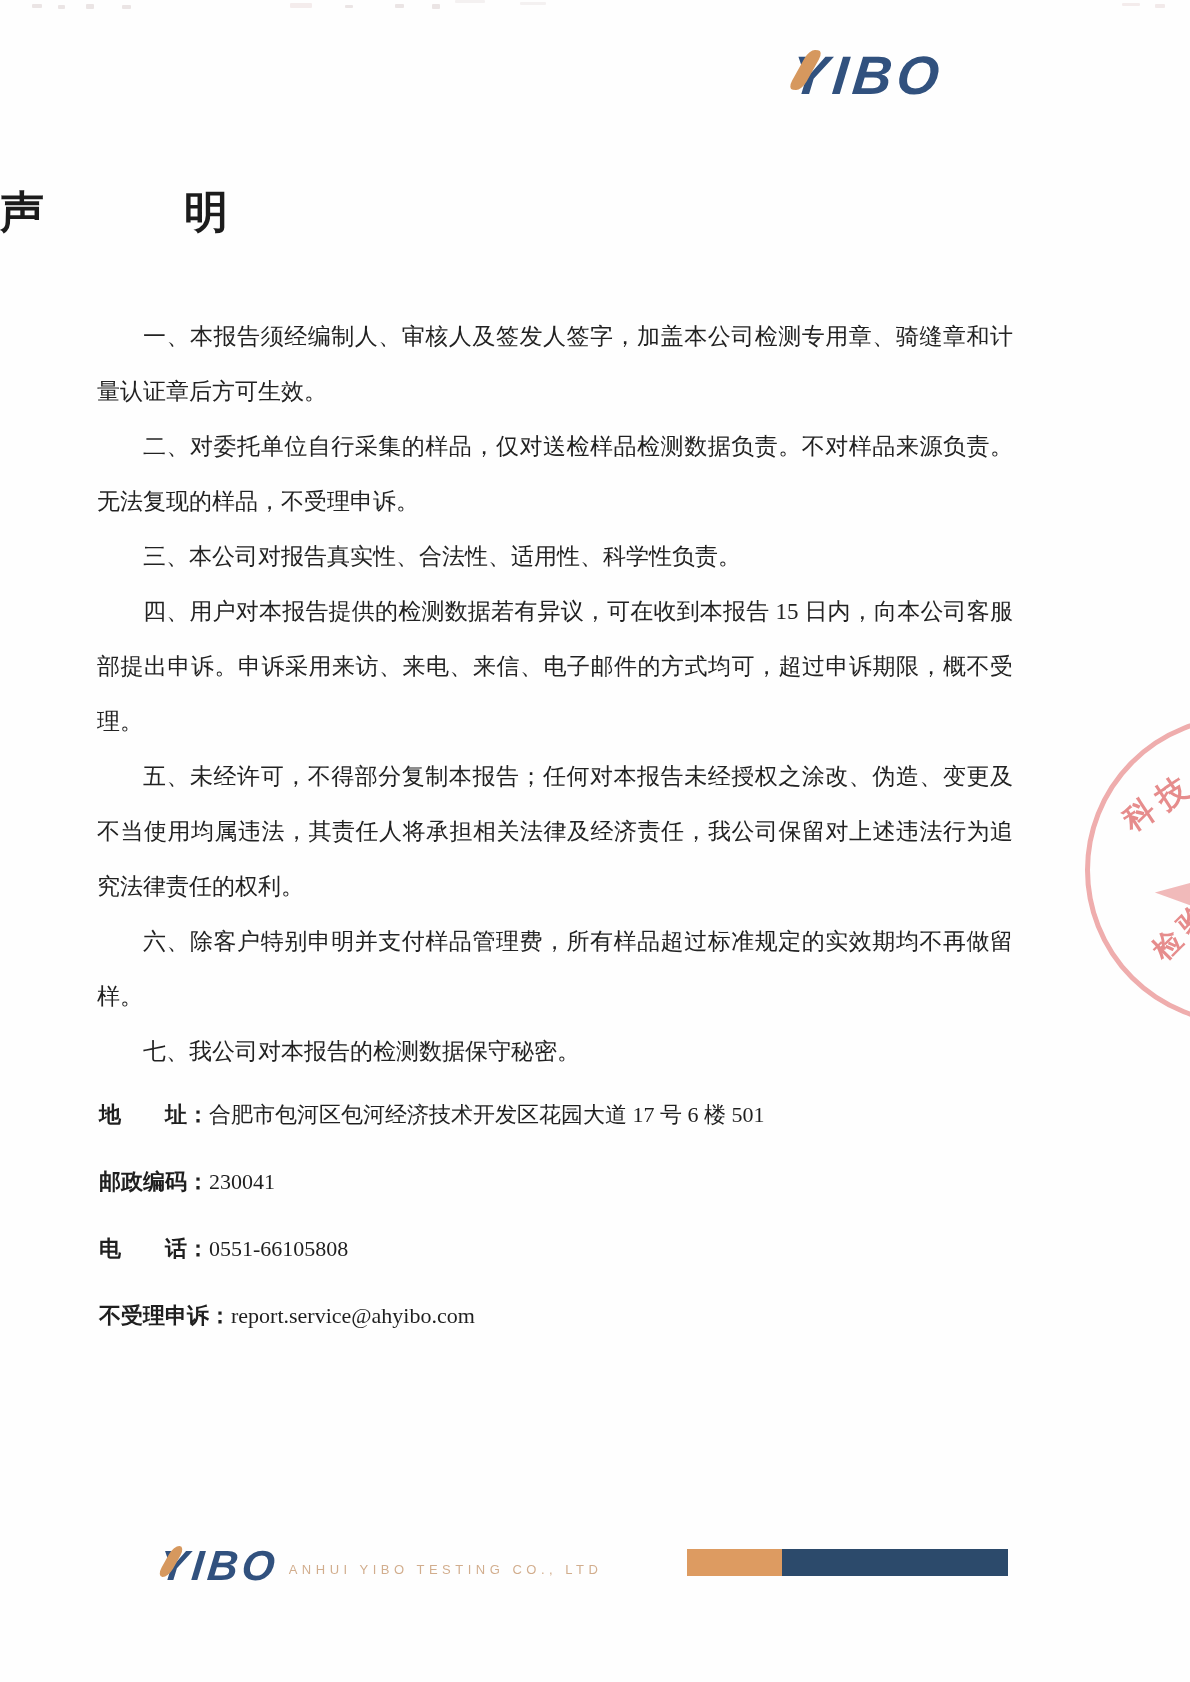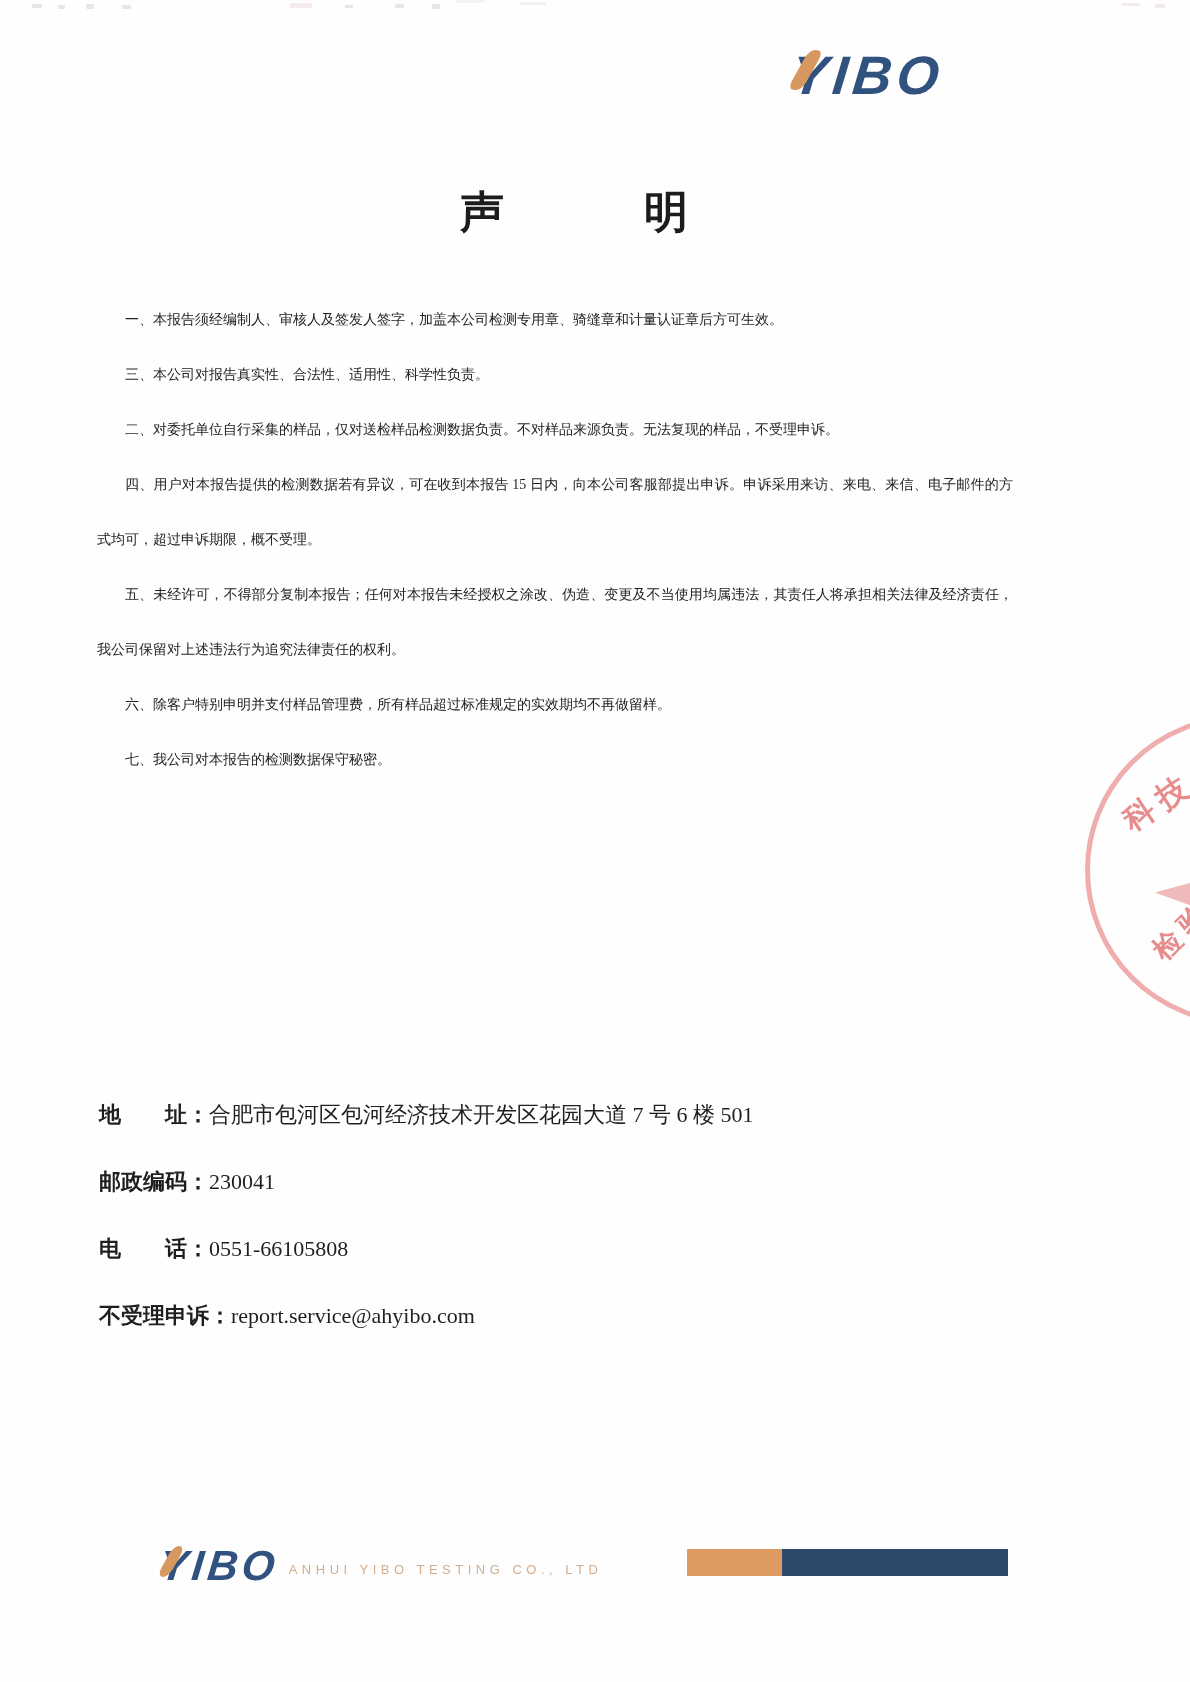--- a/index.html
+++ b/index.html
@@ -26,29 +26,29 @@
     position:absolute; background:#d6985e; z-index:2;
     transform:skewX(-26deg) rotate(4deg); border-radius:6px/9px;
   }
   .header-logo { left:792px; top:46px; }
   .header-logo .yibo-text { font-size:54px; line-height:58px; }
   .header-logo .yibo-stroke { left:6px; top:4px; width:15px; height:40px; }
 
   
   .doc-title {
     position:absolute; left:0; top:183px; width:1150px;
-    margin:0; text-align:center;
+    margin:0; 
     font-size:44px; font-weight:600; letter-spacing:2px;
     color:#1c1c1c; white-space:pre;
   }
 
   
   .statements {
-    position:absolute; left:97px; top:292px; width:916px;
-    font-size:14px; line-height:55px; text-align:justify;
+    position:absolute; left:97px; top:309px; width:916px;
+    font-size:23px; line-height:55px; text-align:justify;
     color:#222;
   }
   .statements p { margin:0; text-indent:2em; }
 
   
   .contact { position:absolute; left:99px; top:1100px; width:916px; font-size:22px; color:#1f1f1f; }
   .contact-row { line-height:30px; margin-bottom:37px; }
   .contact-row .label { display:inline-block;font-weight:bold; }
   .contact-row .value { display:inline; }
   .contact-row.email-row { margin-top:3px; }
@@ -102,31 +102,31 @@
 
   <div class="yibo-logo header-logo">
     <span class="yibo-stroke"></span>
     <span class="yibo-text">YIBO</span>
   </div>
 
   <h1 class="doc-title">声　　　明</h1>
 
   <section class="statements">
     <p>一、本报告须经编制人、审核人及签发人签字，加盖本公司检测专用章、骑缝章和计量认证章后方可生效。</p>
+    <p>二、对委托单位自行采集的样品，仅对送检样品检测数据负责。不对样品来源负责。无法复现的样品，不受理申诉。</p>
     <p>三、本公司对报告真实性、合法性、适用性、科学性负责。</p>
-    <p>二、对委托单位自行采集的样品，仅对送检样品检测数据负责。不对样品来源负责。无法复现的样品，不受理申诉。</p>
     <p>四、用户对本报告提供的检测数据若有异议，可在收到本报告 15 日内，向本公司客服部提出申诉。申诉采用来访、来电、来信、电子邮件的方式均可，超过申诉期限，概不受理。</p>
     <p>五、未经许可，不得部分复制本报告；任何对本报告未经授权之涂改、伪造、变更及不当使用均属违法，其责任人将承担相关法律及经济责任，我公司保留对上述违法行为追究法律责任的权利。</p>
     <p>六、除客户特别申明并支付样品管理费，所有样品超过标准规定的实效期均不再做留样。</p>
     <p>七、我公司对本报告的检测数据保守秘密。</p>
   </section>
 
   <section class="contact">
     <div class="contact-row">
-      <span class="label">地　　址：</span><span class="value">合肥市包河区包河经济技术开发区花园大道 7 号 6 楼 501</span>
+      <span class="label">地　　址：</span><span class="value">合肥市包河区包河经济技术开发区花园大道 17 号 6 楼 501</span>
     </div>
     <div class="contact-row">
       <span class="label">邮政编码：</span><span class="value">230041</span>
     </div>
     <div class="contact-row">
       <span class="label">电　　话：</span><span class="value">0551-66105808</span>
     </div>
     <div class="contact-row email-row">
       <span class="label">不受理申诉：</span><span class="value">report.service@ahyibo.com</span>
     </div>

